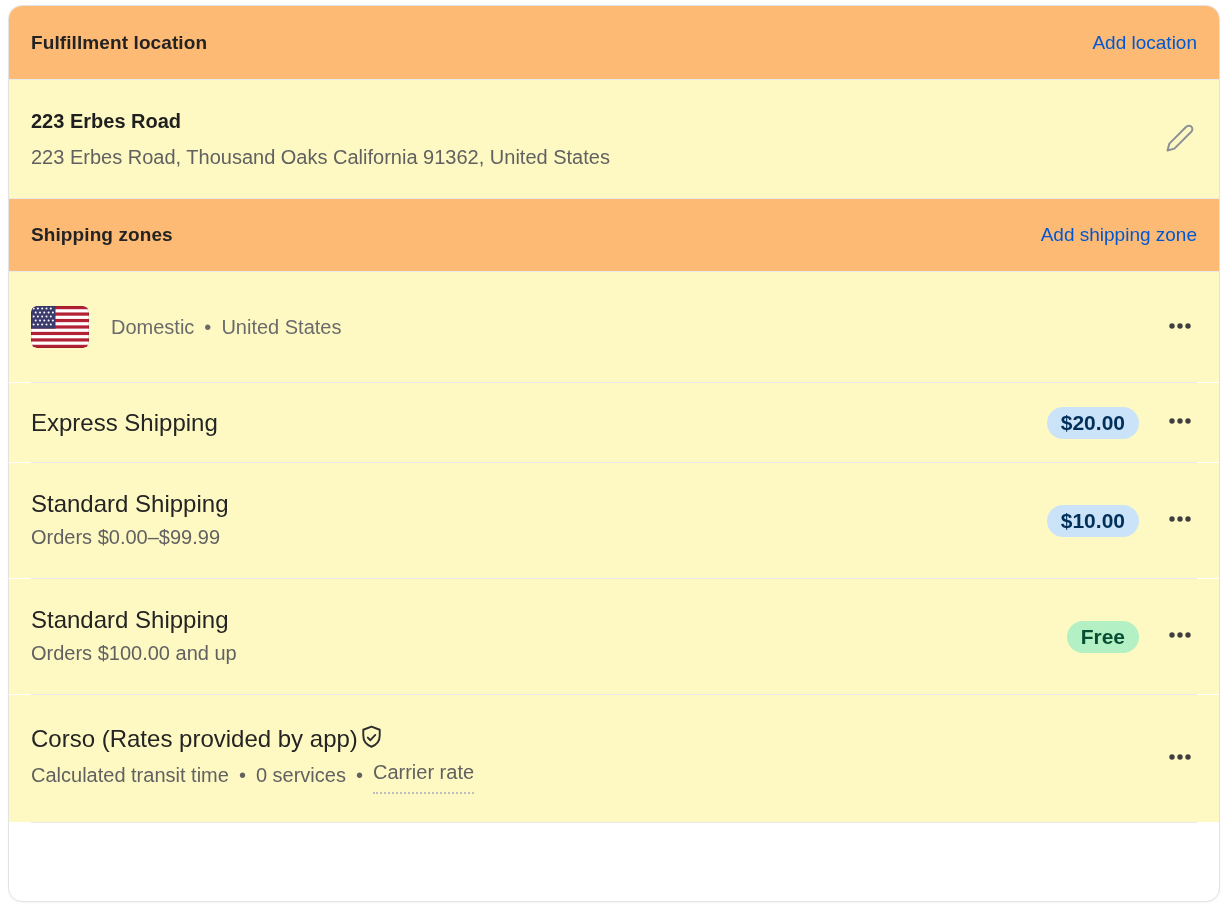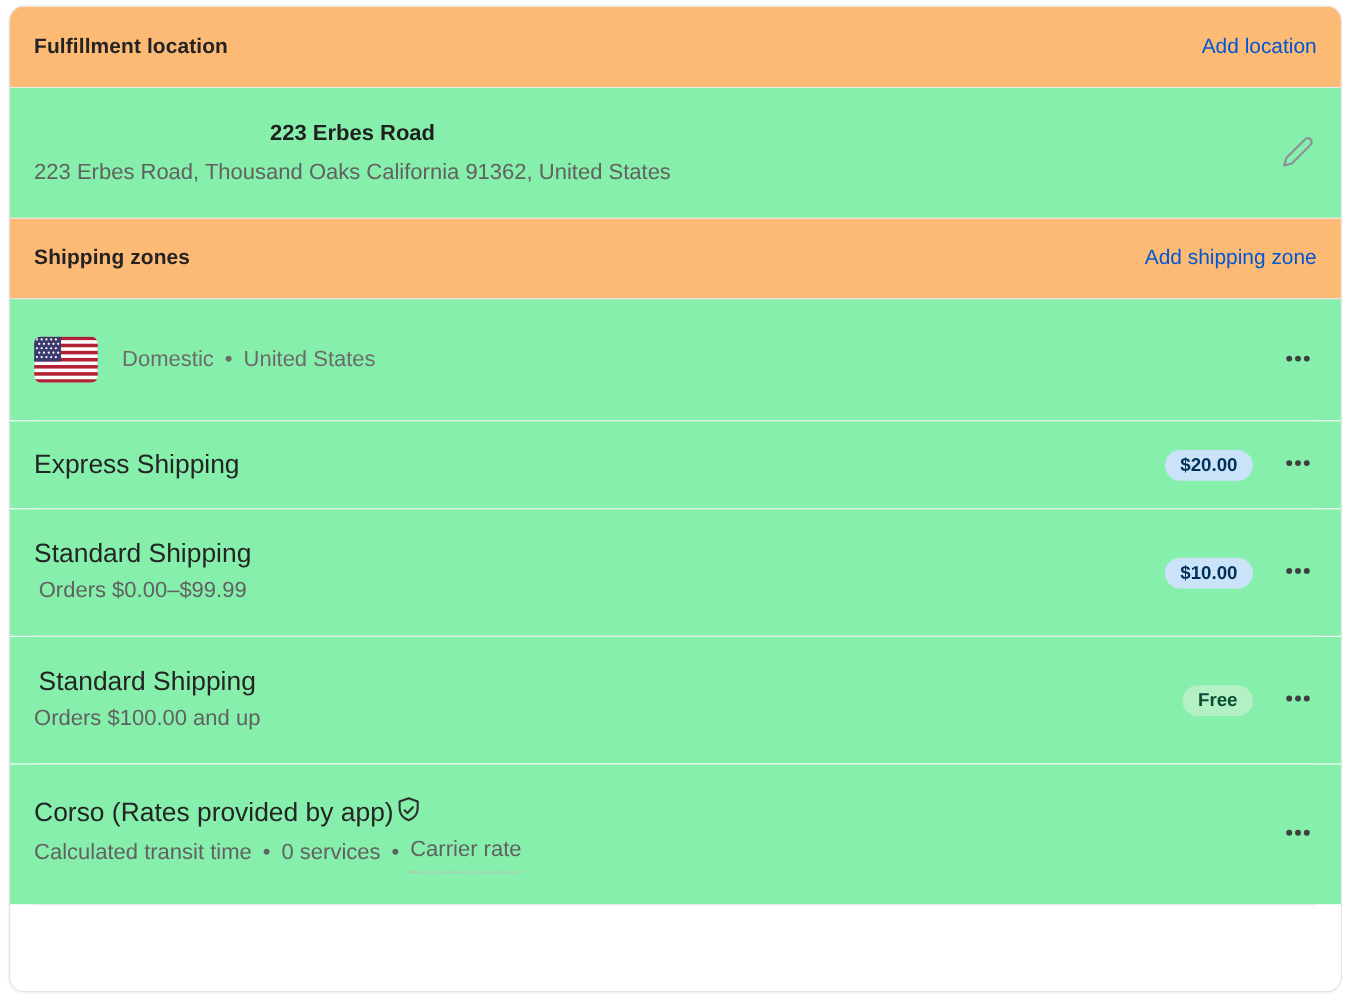--- a/index.html
+++ b/index.html
@@ -25,21 +25,21 @@
     background: #fdba74;
   }
   .section-header.first { border-bottom: 1px solid #e9e9e9; }
   .section-header.mid { border-top: 1px solid #e9e9e9; border-bottom: 1px solid #e9e9e9; }
   .section-title { font-size: 19px; font-weight: 700; color: #232323; letter-spacing: .1px; }
   .link {
     font-size: 19px; color: #0057d1; text-decoration: none; cursor: pointer;
   }
   .row {
     display: flex; align-items: center; justify-content: space-between;
-    padding: 0 22px; background: #86efac; text-align: center;
+    padding: 0 22px; background: #fef9c3;
   }
   .address-row { height: 118px; }
   .addr-name { font-size: 20px; font-weight: 600; color: #1f1f1f; line-height: 36px; }
   .addr-line { font-size: 20px; color: #616161; line-height: 36px; }
   .icon-btn {
     background: none; border: none; cursor: pointer;
     display: flex; align-items: center; justify-content: center;
     padding: 2px;
   }
   .zone-row { height: 110px; justify-content: flex-start; gap: 22px; }
@@ -50,21 +50,21 @@
   .rate-row { height: 79px; }
   .rate-row.two-line { height: 115px; }
   .rate-row.corso { height: 127px; }
   .rate-left { display: flex; flex-direction: column; }
   .rate-title { font-size: 24px; color: #242424; line-height: 32px; }
   .rate-sub { font-size: 20px; color: #616161; line-height: 34px; }
   .rate-right { display: flex; align-items: center; gap: 24px; }
   .badge {
     display: inline-flex; align-items: center;
     padding: 4px 14px; border-radius: 17px;
-    font-size: 17px; font-weight: 600;
+    font-size: 21px; font-weight: 600;
   }
   .badge--blue { background: #cbe3f9; color: #00305a; }
   .badge--green { background: #b3f0c4; color: #074d33; }
   .corso-title-line { display: flex; align-items: center; }
   .corso-sub { display: flex; align-items: center; gap: 10px; margin-top: 0; }
   .dotted-term {
     border-bottom: 2px dotted #bdbdbd; padding-bottom: 3px; cursor: help;
   }
   .add-rate-row { height: 79px; justify-content: flex-start; gap: 15px; cursor: pointer; }
   .add-rate-label { font-size: 20px; font-weight: 600; color: #1a1a1a; }

